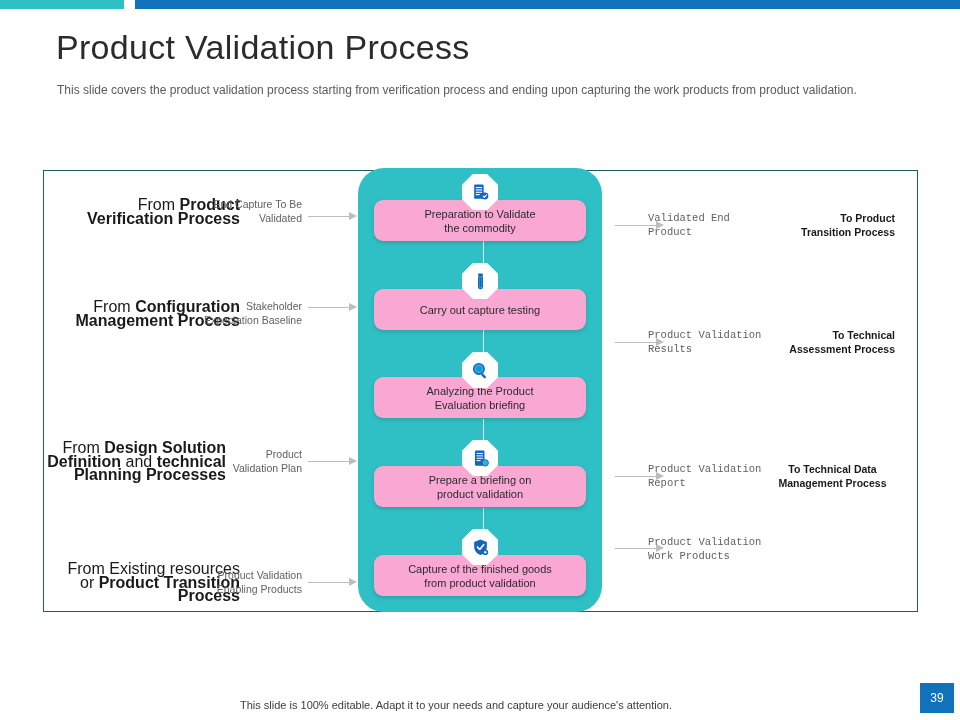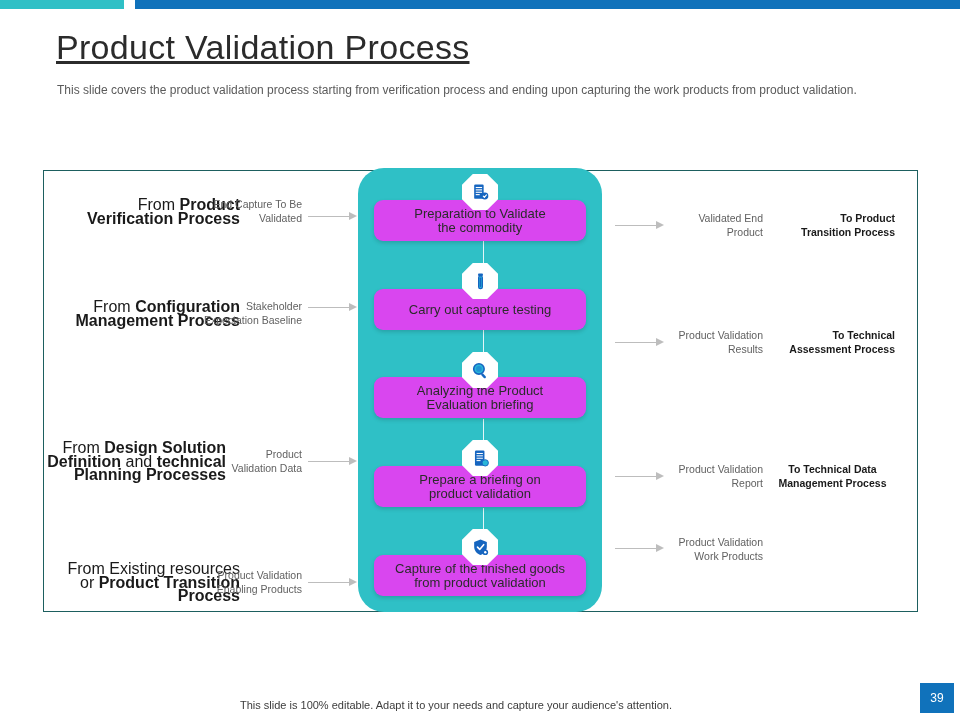--- a/index.html
+++ b/index.html
@@ -39,21 +39,20 @@
 
   
   .page-title {
     position: absolute;
     left: 56px; top: 28px;
     font-size: 34px;
     font-weight: 400;
     color: #2b2b2b;
     letter-spacing: 0.3px;
     white-space: nowrap;
-    text-decoration: underline;
   }
   .page-subtitle {
     position: absolute;
     left: 57px; top: 83px;
     font-size: 12px;
     color: #5a5a5a;
     white-space: nowrap;
   }
 
   
@@ -93,24 +92,25 @@
     font-size: 10.5px;
     line-height: 13.5px;
     color: #616161;
   }
 
   
   .cell-output {
     position: absolute;
     left: 648px;
     width: 115px;
-    text-align: right;
+    text-align: left;
     font-size: 10.5px;
     line-height: 13.5px;
     color: #616161;
+    font-family: Liberation Mono, monospace;
   }
   .cell-dest {
     position: absolute;
     left: 770px;
     width: 125px;
     text-align: right;
     font-size: 10.5px;
     line-height: 13.5px;
     font-weight: 700;
     color: #1a1a1a;
@@ -134,28 +134,28 @@
     border-top: 4.5px solid transparent;
     border-bottom: 4.5px solid transparent;
     border-left: 8px solid #bdbdbd;
   }
 
   
   .step-box {
     position: absolute;
     left: 374px;
     width: 212px;
-    background: #d946ef;
+    background: #f9a8d4;
     border-radius: 9px;
     box-shadow: 0 2px 4px rgba(0,0,0,0.16);
     display: flex;
     align-items: center;
     justify-content: center;
     text-align: center;
-    font-size: 13px;
+    font-size: 11px;
     line-height: 14px;
     color: #2b2b2b;
     box-sizing: border-box;
     padding: 4px 10px;
   }
 
   
   .badge {
     position: absolute;
     left: 462px;
@@ -334,21 +334,21 @@
   <div>
     <span>Analyzing the Product</span><br>
     <span>Evaluation briefing</span>
   </div>
 </div>
 <div class="cell-source" style="left:36px;top:441px;">
   <span>From </span><b>Design Solution Definition</b><span> and </span><b>technical Planning Processes</b>
 </div>
 <div class="cell-input" style="top:448px;">
   <span>Product</span><br>
-  <span>Validation Data</span>
+  <span>Validation Plan</span>
 </div>
 <div class="arrow" style="left:308px;top:457px;">
   <div class="shaft"></div>
     <div class="head"></div>
 </div>
 <div class="arrow" style="left:615px;top:472px;">
   <div class="shaft"></div>
     <div class="head"></div>
 </div>
 <div class="cell-output" style="top:463px;">

